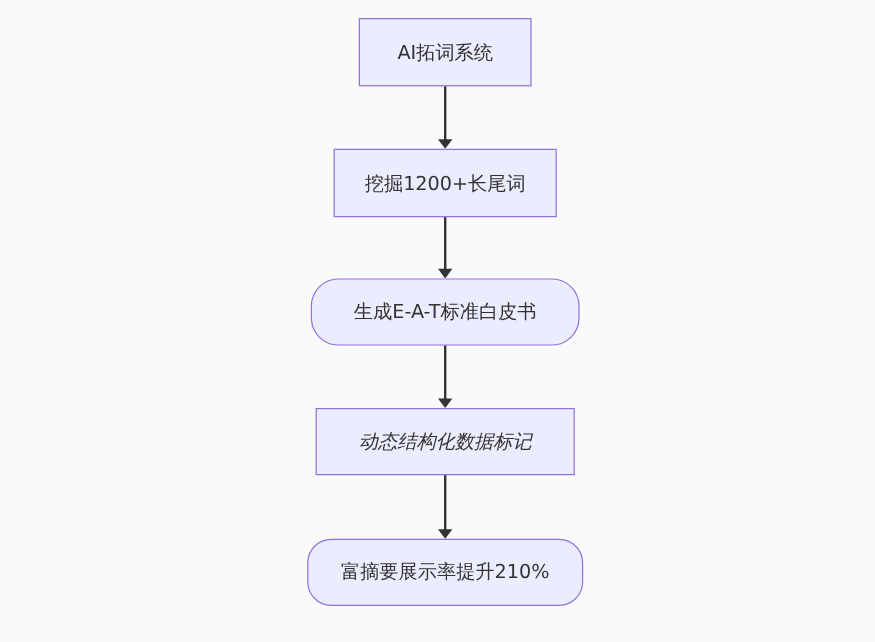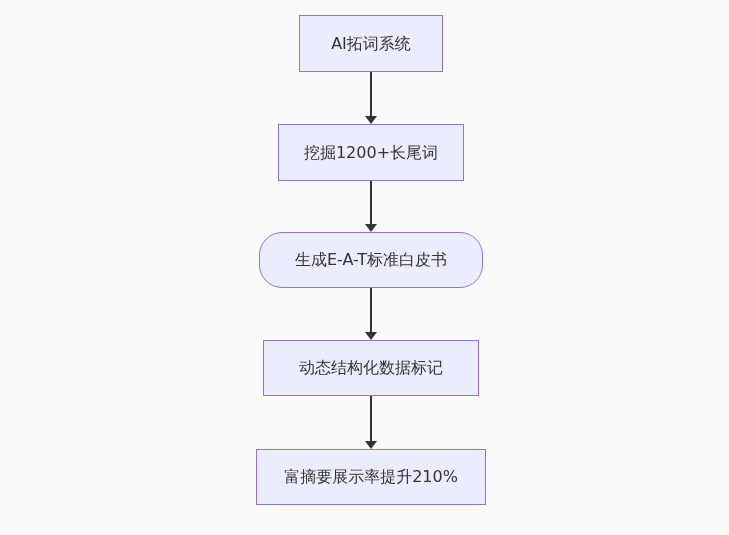--- a/index.html
+++ b/index.html
@@ -32,22 +32,22 @@
     display: flex;
     align-items: center;
     justify-content: center;
     text-align: center;
     line-height: 1.2;
     white-space: nowrap;
   }
   .n1 { left: 299px; top: 15px;  width: 144px; height: 57px; }
   .n2 { left: 278px; top: 124px; width: 186px; height: 57px; justify-content: center; }
   .n3 { left: 259px; top: 232px; width: 224px; height: 56px; border-radius: 23px; }
-  .n4 { left: 263px; top: 340px; width: 216px; height: 56px; }
-  .n5 { left: 256px; top: 449px; width: 230px; height: 56px; }
+  .n4 { left: 263px; top: 340px; width: 216px; height: 56px; font-style: italic; }
+  .n5 { left: 256px; top: 449px; width: 230px; height: 56px; border-radius: 20px; }
 
   .arrow {
     position: absolute;
     left: 365px;
     width: 12px;
   }
   .a1 { top: 72px;  height: 52px; }
   .a2 { top: 181px; height: 51px; }
   .a3 { top: 288px; height: 52px; }
   .a4 { top: 396px; height: 53px; }

